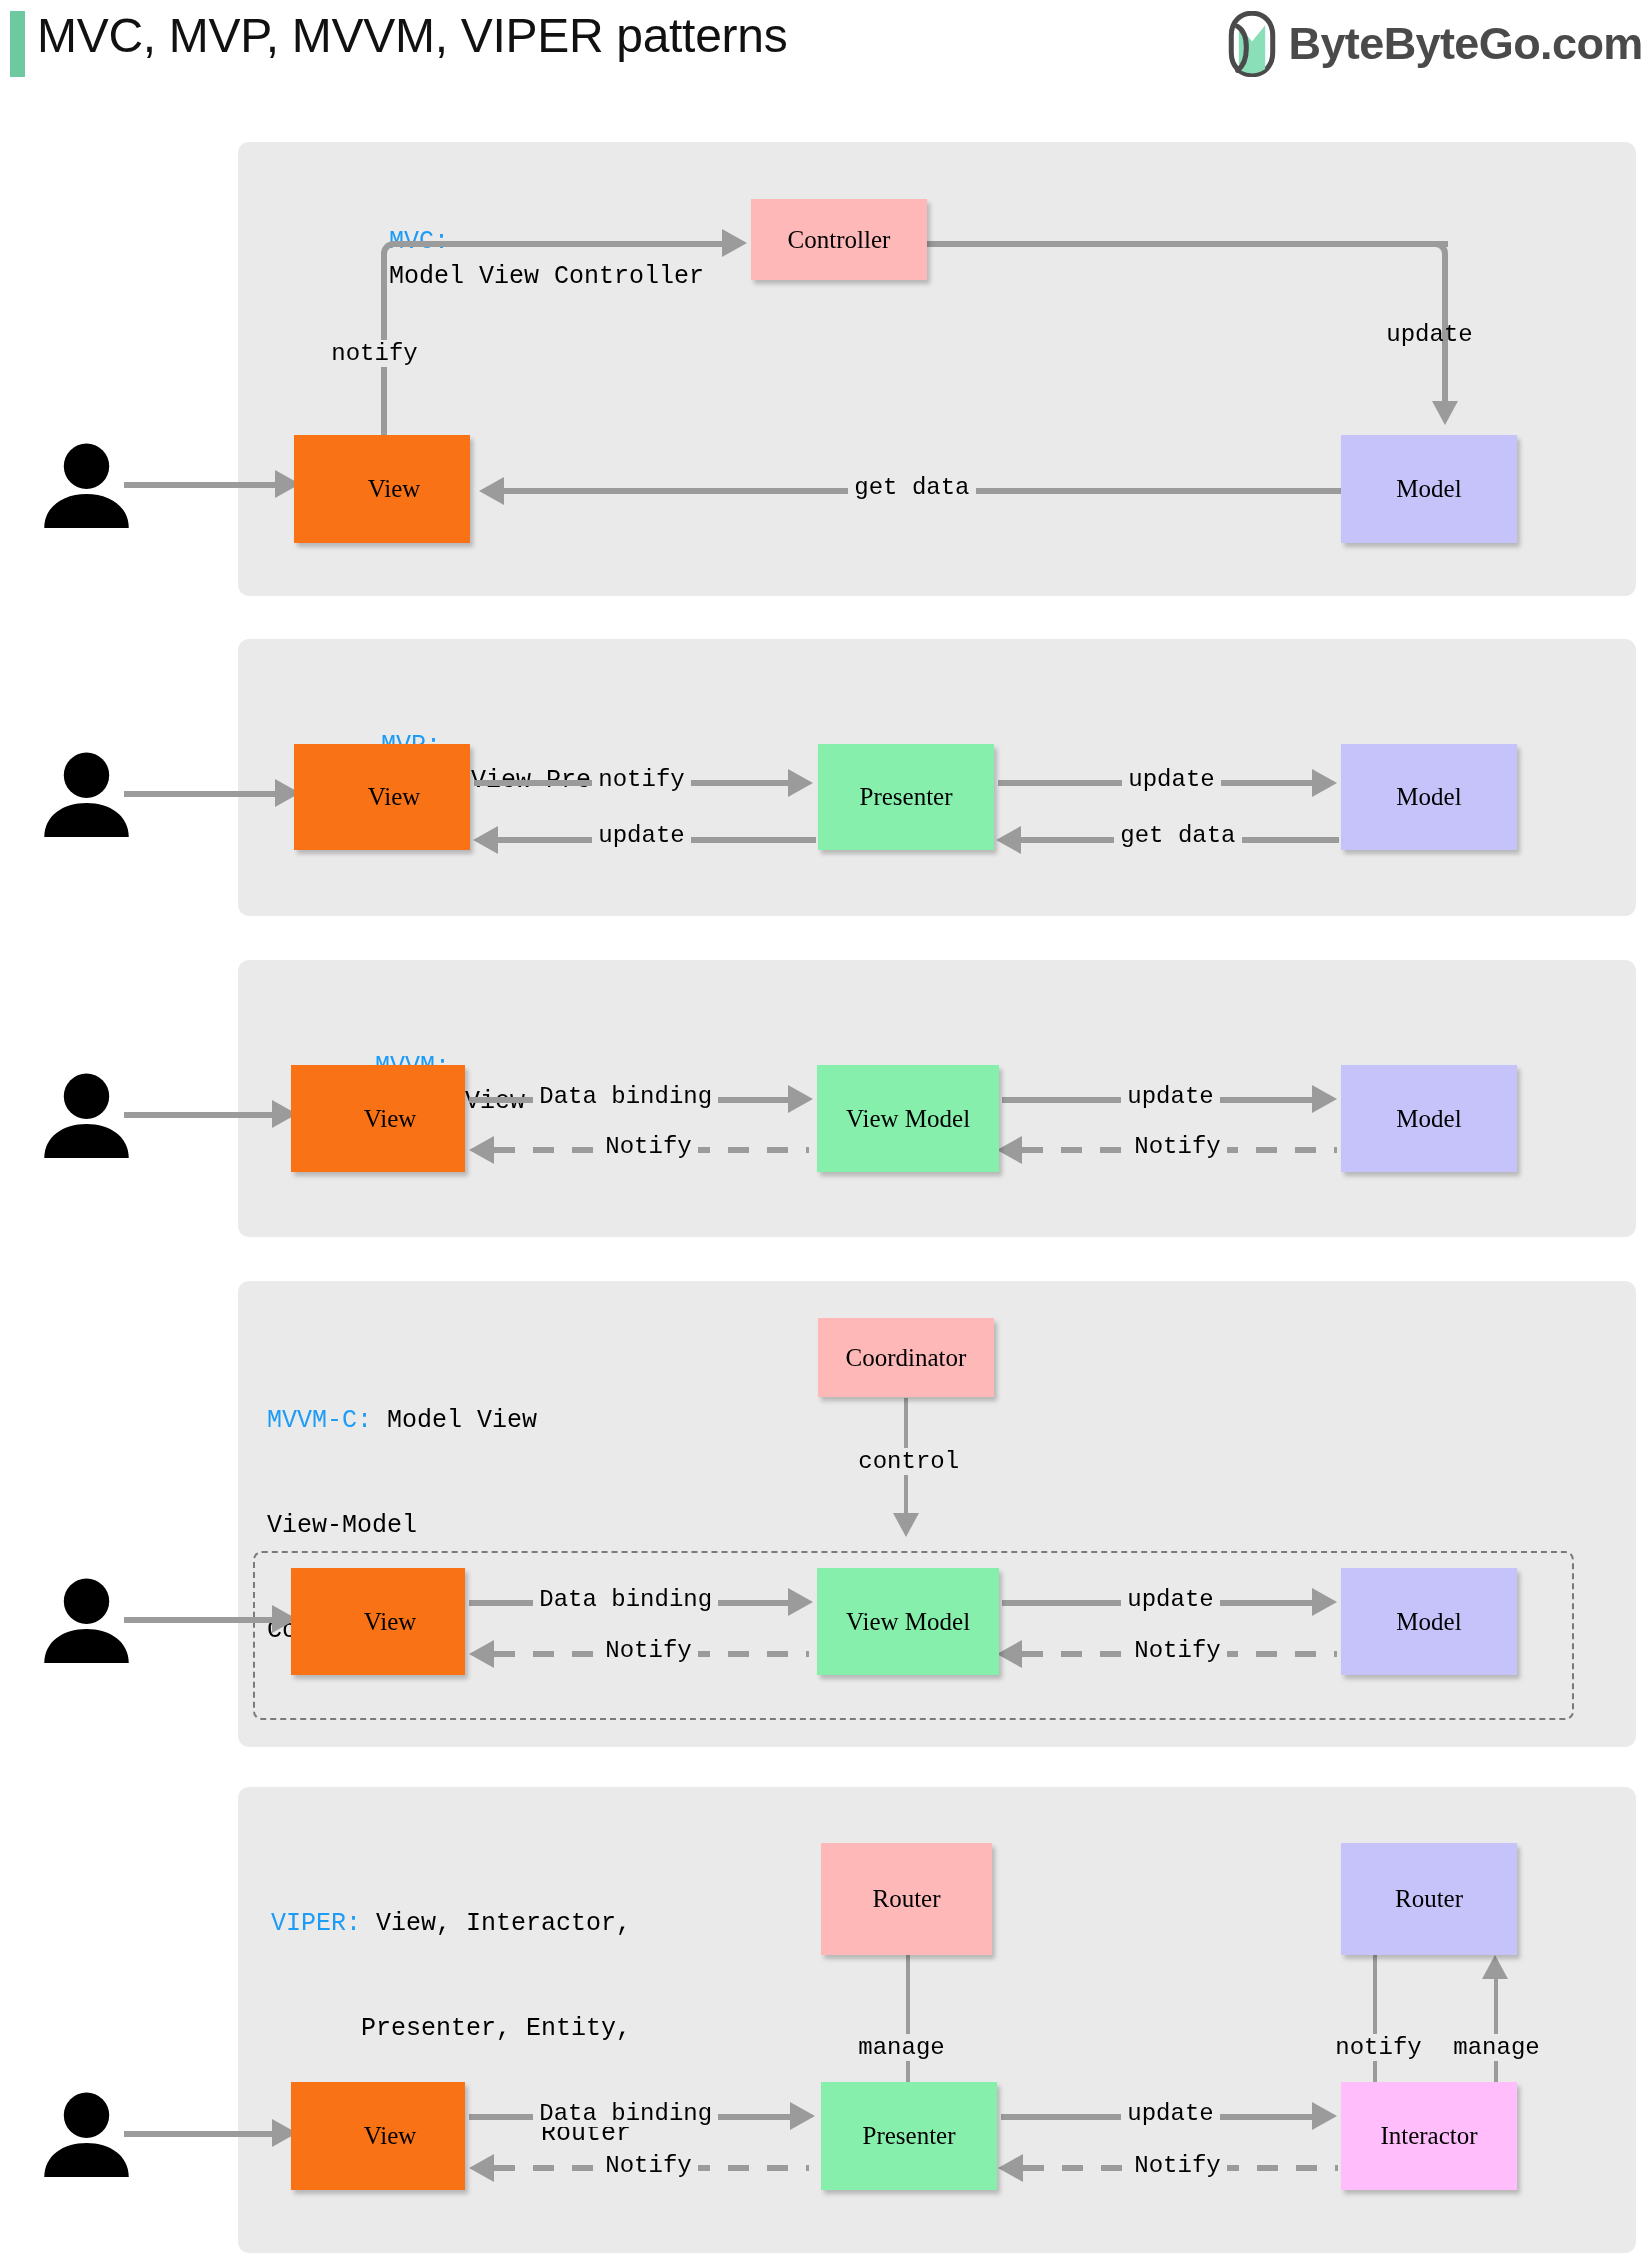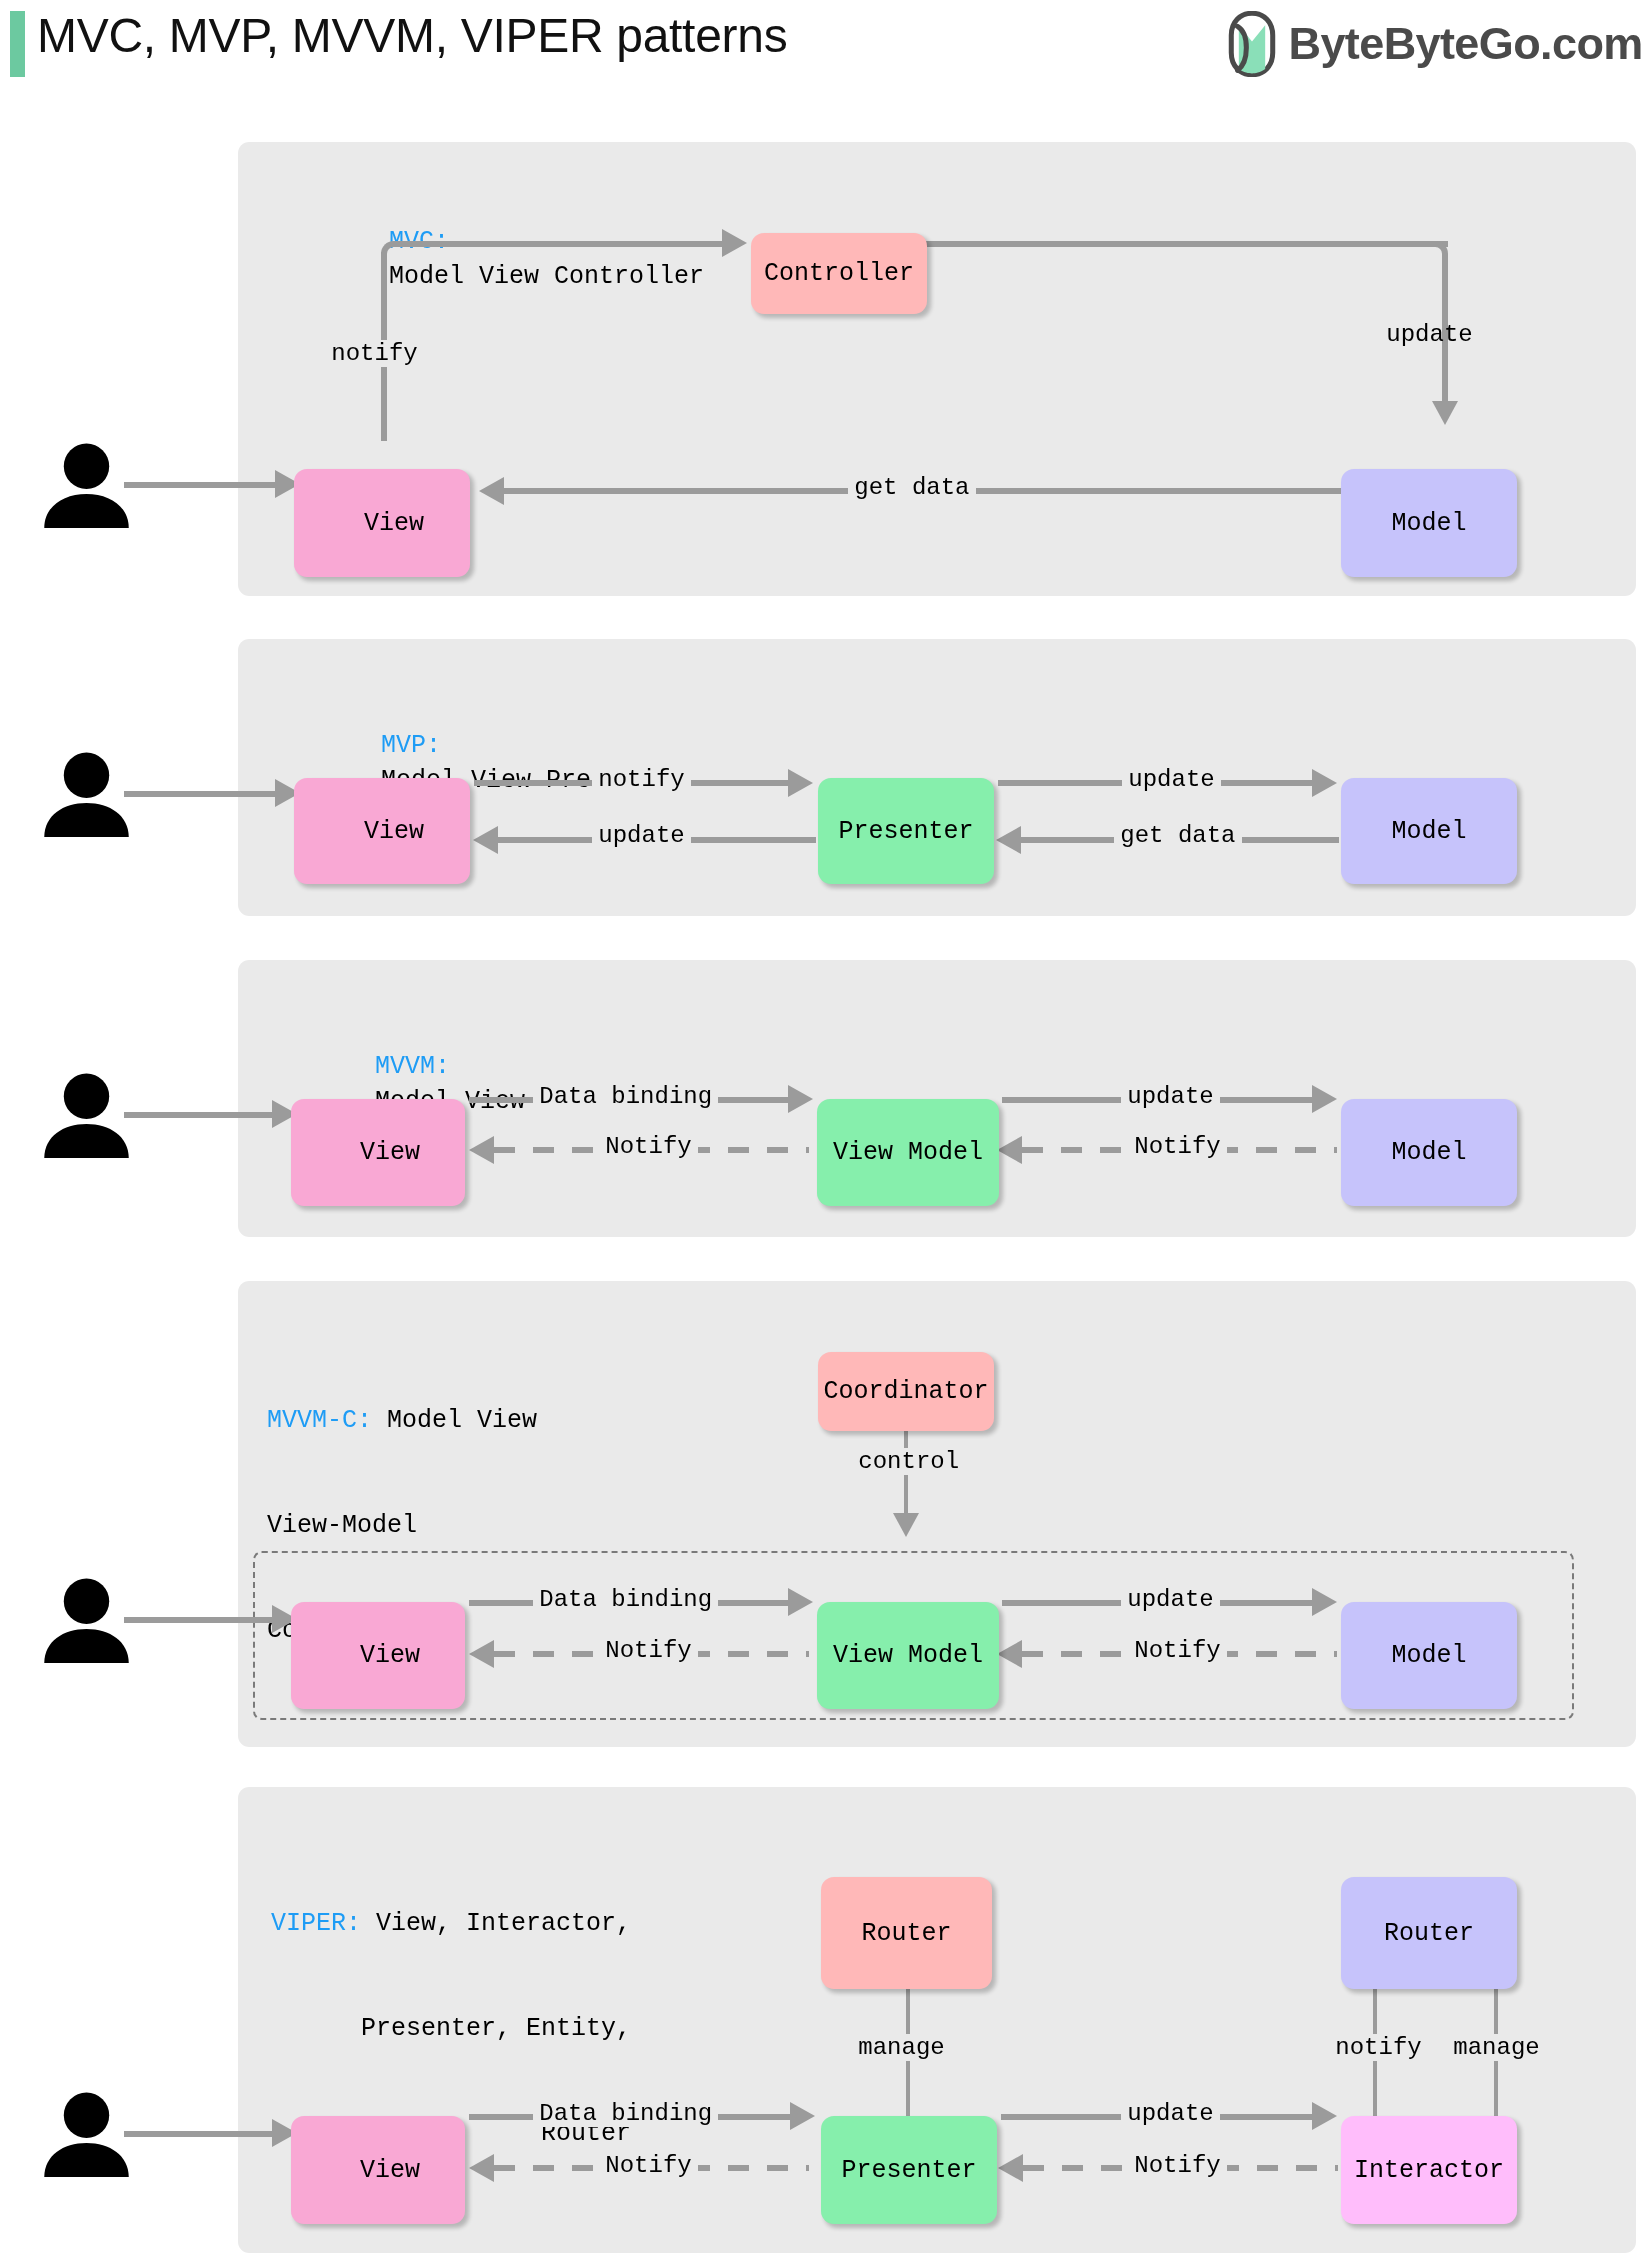--- a/index.html
+++ b/index.html
@@ -53,30 +53,29 @@
     color: #000000; white-space: pre;
   }
   .panel-title .key { color: #1e9cf5; }
 
   
   .user-icon { position: absolute; width: 95px; height: 87px; }
 
   
   .node {
     position: absolute;
-    border-radius: 13px;
+    border-radius: 0;
     display: flex; align-items: center; justify-content: center;
-    font-family: Liberation Mono, monospace;
+    font-family: Liberation Serif, serif;
     font-size: 25px; color: #000000;
     box-shadow: 3.2px 3.8px 4.4px rgba(0,0,0,0.22);
     white-space: nowrap;
     z-index: 3;
-    margin-top: 34px;
-  }
-  .n-view  { background: #f9a8d4; padding-left: 24px; }
+  }
+  .n-view  { background: #f97316; padding-left: 24px; }
   .n-model { background: #c6c3fb; }
   .n-ctrl  { background: #ffb8b8; }
   .n-yellow{ background: #86efac; }
   .n-magenta{ background: #ffbdfb; }
 
   
   .hline {
     position: absolute; height: 6.3px; background: #9b9b9b; z-index: 1;
   }
   .vline {

